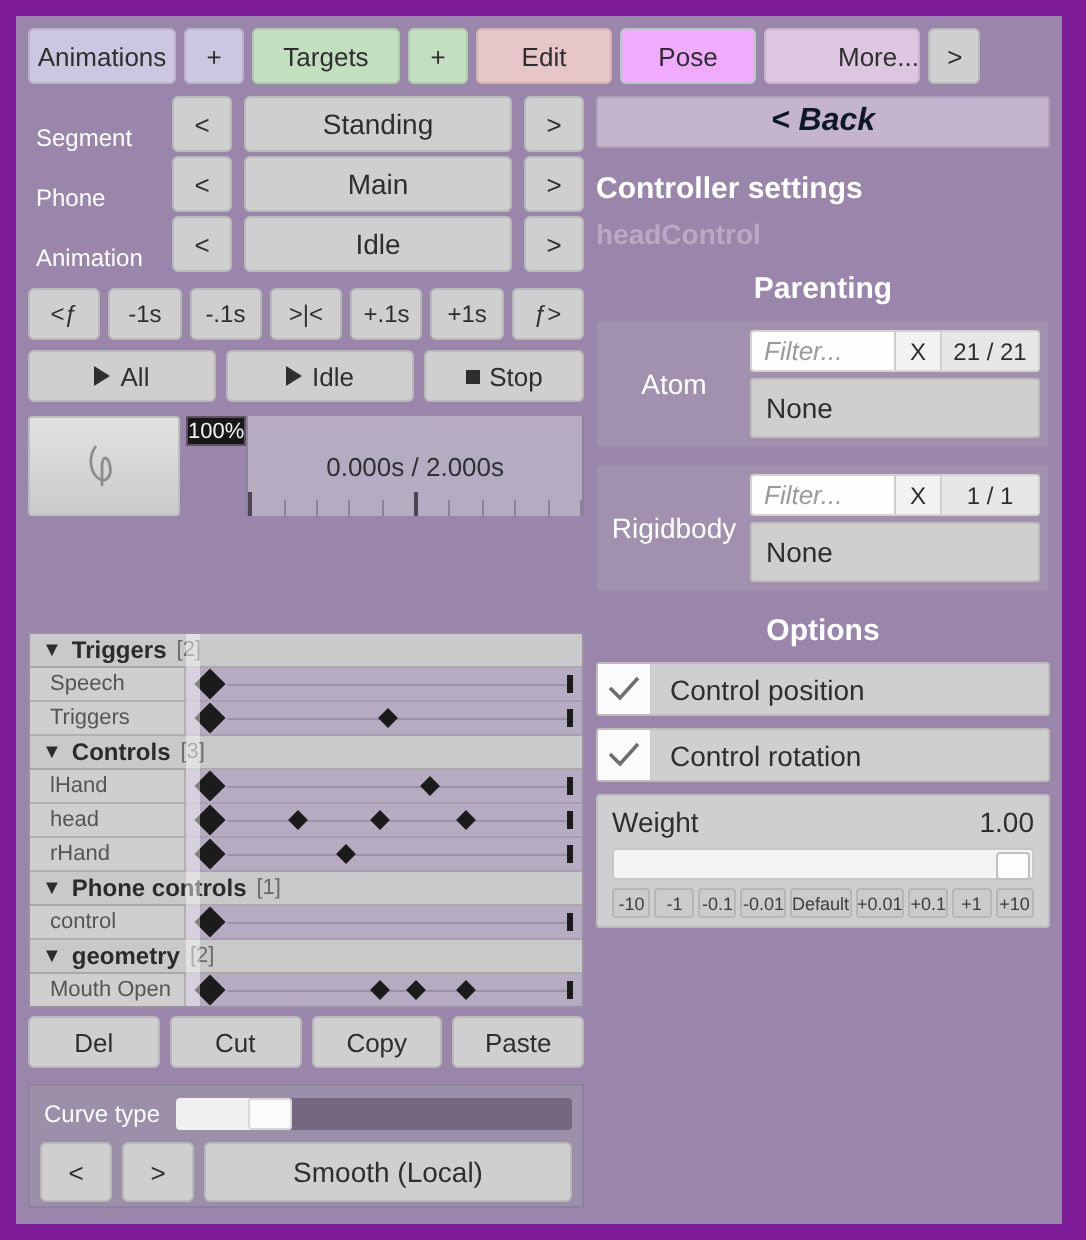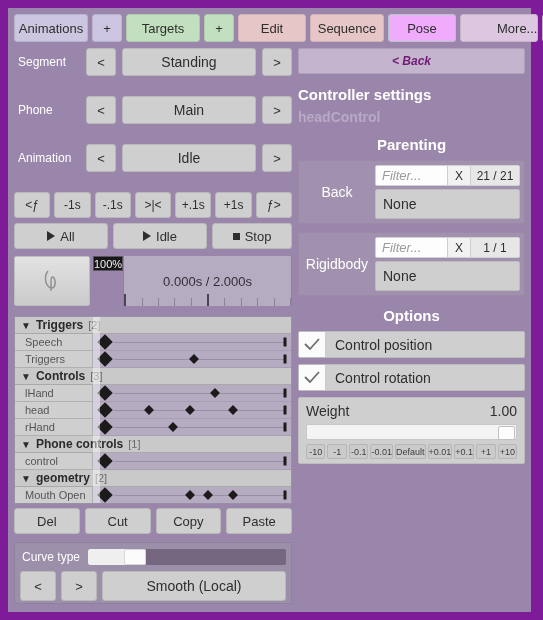--- a/index.html
+++ b/index.html
@@ -39,21 +39,21 @@
   .tb-edit{background:#e6c6c6;border-color:#d3b3b3;flex:0 0 68px;}
   .tb-sequence{background:#e6c6c6;border-color:#d3b3b3;flex:0 0 74px;}
   .tb-pose{background:#f0abfc;border-color:#b2c8c5;flex:0 0 68px;}
   .tb-more{background:#dcc6e0;border-color:#c8b3cd;flex:0 0 74px;padding-left:36px;}
   .tb-next{background:#cfcfcf;border-color:#b9b9b9;flex:0 0 26px;}
   
   .left{
     position:absolute;left:6px;top:40px;width:278px;bottom:6px;
   }
   .selrow{
-    display:flex;align-items:center;gap:6px;height:28px;margin-bottom:20px;
+    display:flex;align-items:flex-end;gap:6px;height:28px;margin-bottom:2px;
   }
   .selrow .lbl{
     color:#ffffff;font-size:12px;flex:0 0 62px;padding-left:4px;
   }
   .selrow .arrow{flex:0 0 30px;height:100%;}
   .selrow .val{flex:1 1 auto;height:100%;font-size:14px;}
   .framerow{
     display:flex;gap:4px;height:26px;margin-top:8px;margin-bottom:5px;
   }
   .framerow .btn{flex:1 1 0;font-size:12px;}
@@ -162,21 +162,21 @@
     box-sizing:border-box;
   }
   .curvebottom{display:flex;gap:5px;height:30px;margin-top:5px;}
   .curvebottom .arrow{flex:0 0 36px;}
   .curvebottom .cv{flex:1 1 auto;font-size:14px;}
   
   .right{position:absolute;left:290px;top:40px;right:6px;bottom:6px;}
   .backbtn{
     height:26px;background:#c4b4ce;border:1px solid #b0a0ba;border-radius:2px;
     display:flex;align-items:center;justify-content:center;
-    color:#701a75;font-size:12px;font-style:italic;font-weight:bold;
+    color:#0f172a;font-size:16px;font-style:italic;font-weight:bold;
     cursor:pointer;box-sizing:border-box;
   }
   .h-title{color:#fff;font-size:15px;font-weight:bold;margin-top:12px;}
   .h-sub{color:#b9a9c4;font-size:14px;font-weight:bold;margin-top:6px;}
   .h-sec{color:#fff;font-size:15px;font-weight:bold;margin-top:11px;margin-bottom:7px;text-align:center;}
   .prow{
     display:flex;background:#a190ae;border:1px solid #9a89a8;border-radius:2px;
     box-sizing:border-box;margin-bottom:8px;padding:4px;gap:4px;
   }
   .prow .plabel{
@@ -243,21 +243,20 @@
 
 <div class="frame">
 <div class="root">
 
   <div class="toolbar">
     <div class="btn tb-animations">Animations</div>
     <div class="btn tb-plus1">+</div>
     <div class="btn tb-targets">Targets</div>
     <div class="btn tb-plus2">+</div>
     <div class="btn tb-edit">Edit</div>
-    <div class="btn tb-sequence">Sequence</div>
     <div class="btn tb-pose">Pose</div>
     <div class="btn tb-more">More...</div>
     <div class="btn tb-next">&gt;</div>
   </div>
 
   <div class="left">
 
     <div class="selrow">
       <div class="lbl">Segment</div>
       <div class="btn arrow">&lt;</div>
@@ -442,21 +441,21 @@
 
   </div>
 
   <div class="right">
     <div class="backbtn">&lt; Back</div>
     <div class="h-title">Controller settings</div>
     <div class="h-sub">headControl</div>
     <div class="h-sec">Parenting</div>
 
     <div class="prow">
-      <div class="plabel">Back</div>
+      <div class="plabel">Atom</div>
       <div class="pstack">
         <div class="filterline">
           <div class="ftxt">Filter...</div>
           <div class="fx">X</div>
           <div class="fcount">21 / 21</div>
         </div>
         <div class="pvalue">None</div>
       </div>
     </div>
 

